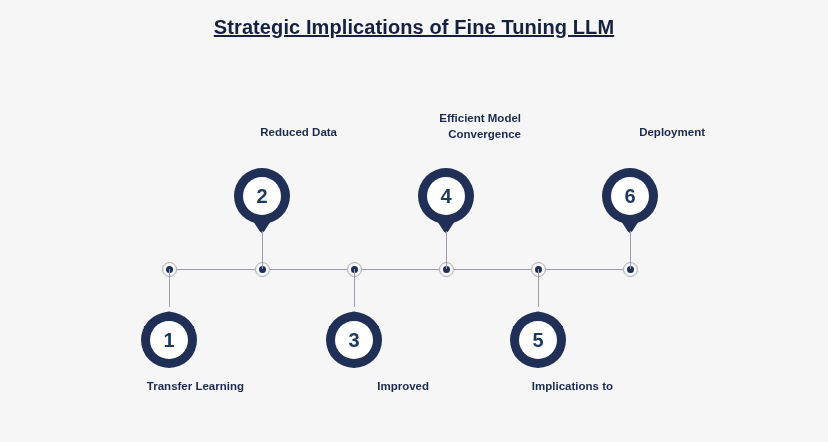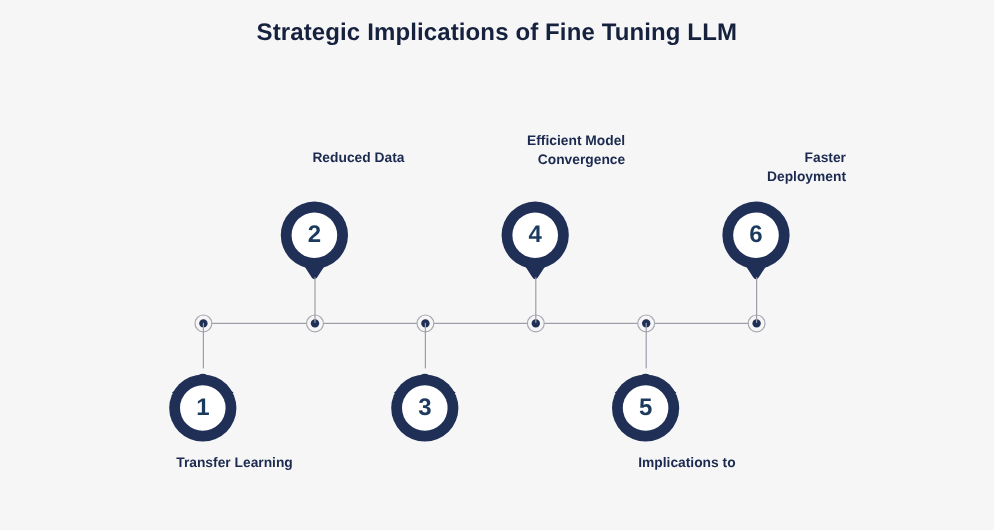--- a/index.html
+++ b/index.html
@@ -23,20 +23,21 @@
   #title {
     position: absolute;
     left: 0;
     top: 16px;
     width: 828px;
     text-align: center;
     font-size: 20px;
     font-weight: bold;
     color: #16213e;
     letter-spacing: 0.1px;
+    text-decoration: underline;
   }
 
   
   #axis-line {
     position: absolute;
     left: 169px;
     top: 268.5px;
     width: 461px;
     height: 1px;
     background: #9d9da8;
@@ -188,20 +189,21 @@
       <div class="axis-dot" style="left: 354px; top: 269px;"></div>
       <div class="node bottom" style="left: 354px;">
         <div class="connector" style="top: 269px; height: 38px;"></div>
         <div class="pin" style="top: 312px;">
           <div class="tail"></div>
           <div class="ring">
             <div class="ring-inner">3</div>
           </div>
         </div>
         <div class="node-label" style="top: 378px;">
+          <div>Improved</div>
         </div>
       </div>
       <div class="axis-dot" style="left: 446px; top: 269px;"></div>
       <div class="node top" style="left: 446px;">
         <div class="connector" style="top: 231px; height: 38px;"></div>
         <div class="pin" style="top: 168px;">
           <div class="tail"></div>
           <div class="ring">
             <div class="ring-inner">4</div>
           </div>
@@ -227,19 +229,18 @@
       <div class="axis-dot" style="left: 630px; top: 269px;"></div>
       <div class="node top" style="left: 630px;">
         <div class="connector" style="top: 231px; height: 38px;"></div>
         <div class="pin" style="top: 168px;">
           <div class="tail"></div>
           <div class="ring">
             <div class="ring-inner">6</div>
           </div>
         </div>
         <div class="node-label" style="top: 124px;">
-          <div>Faster</div>
           <div>Deployment</div>
         </div>
       </div>
     </div>
 
 </div>
 
 </body></html>

